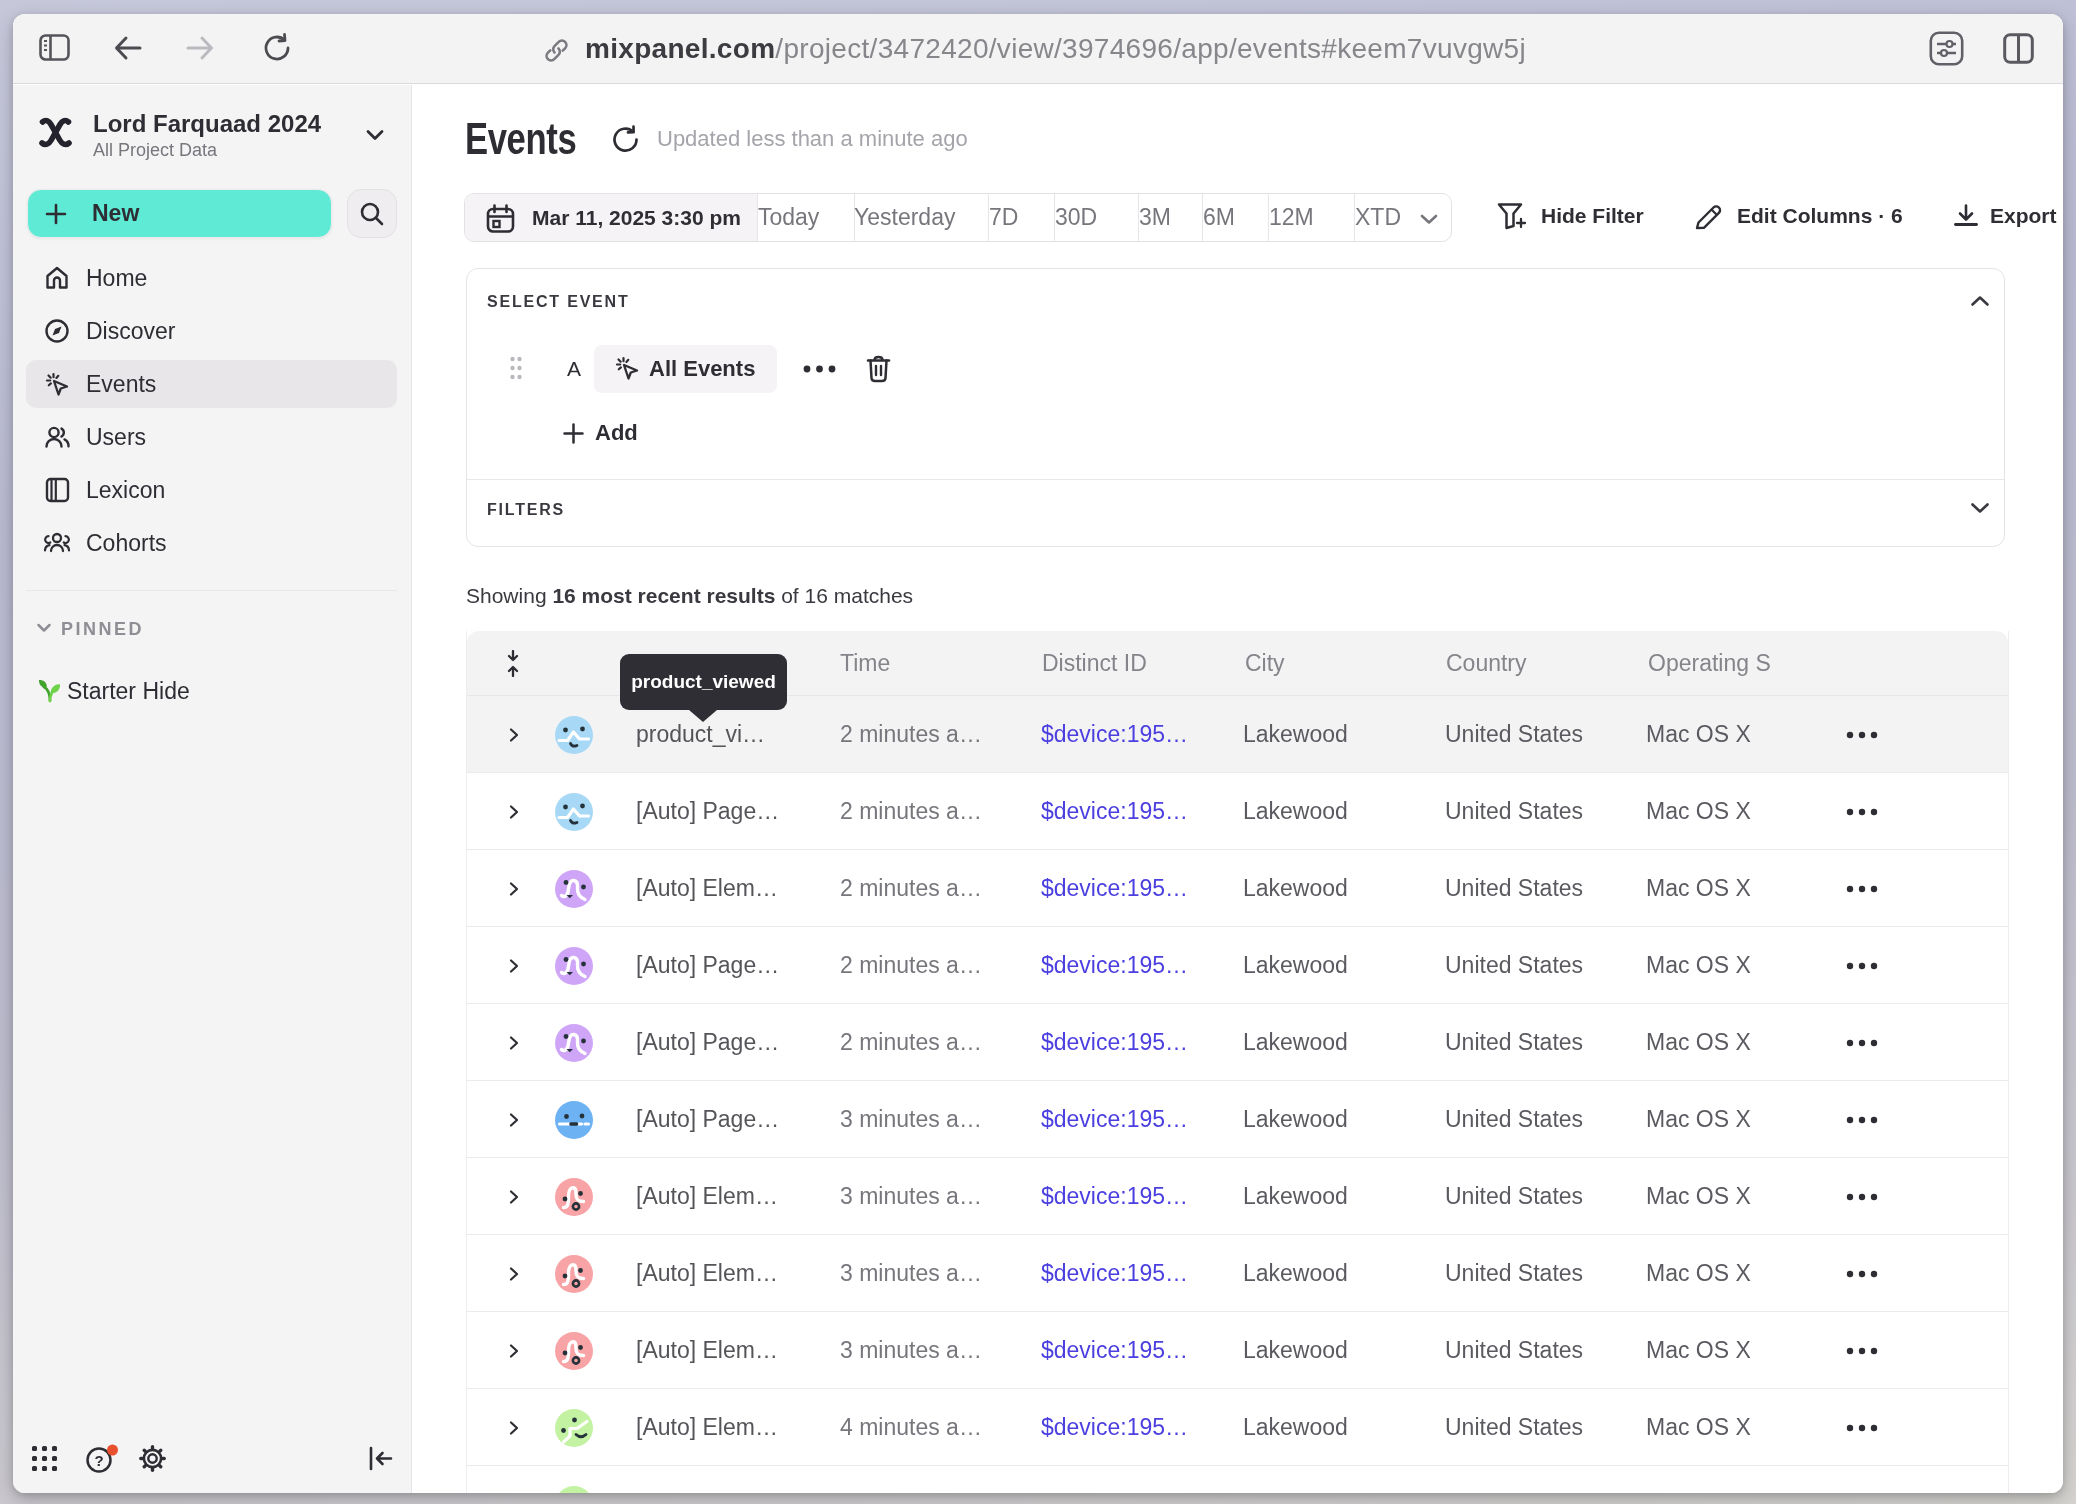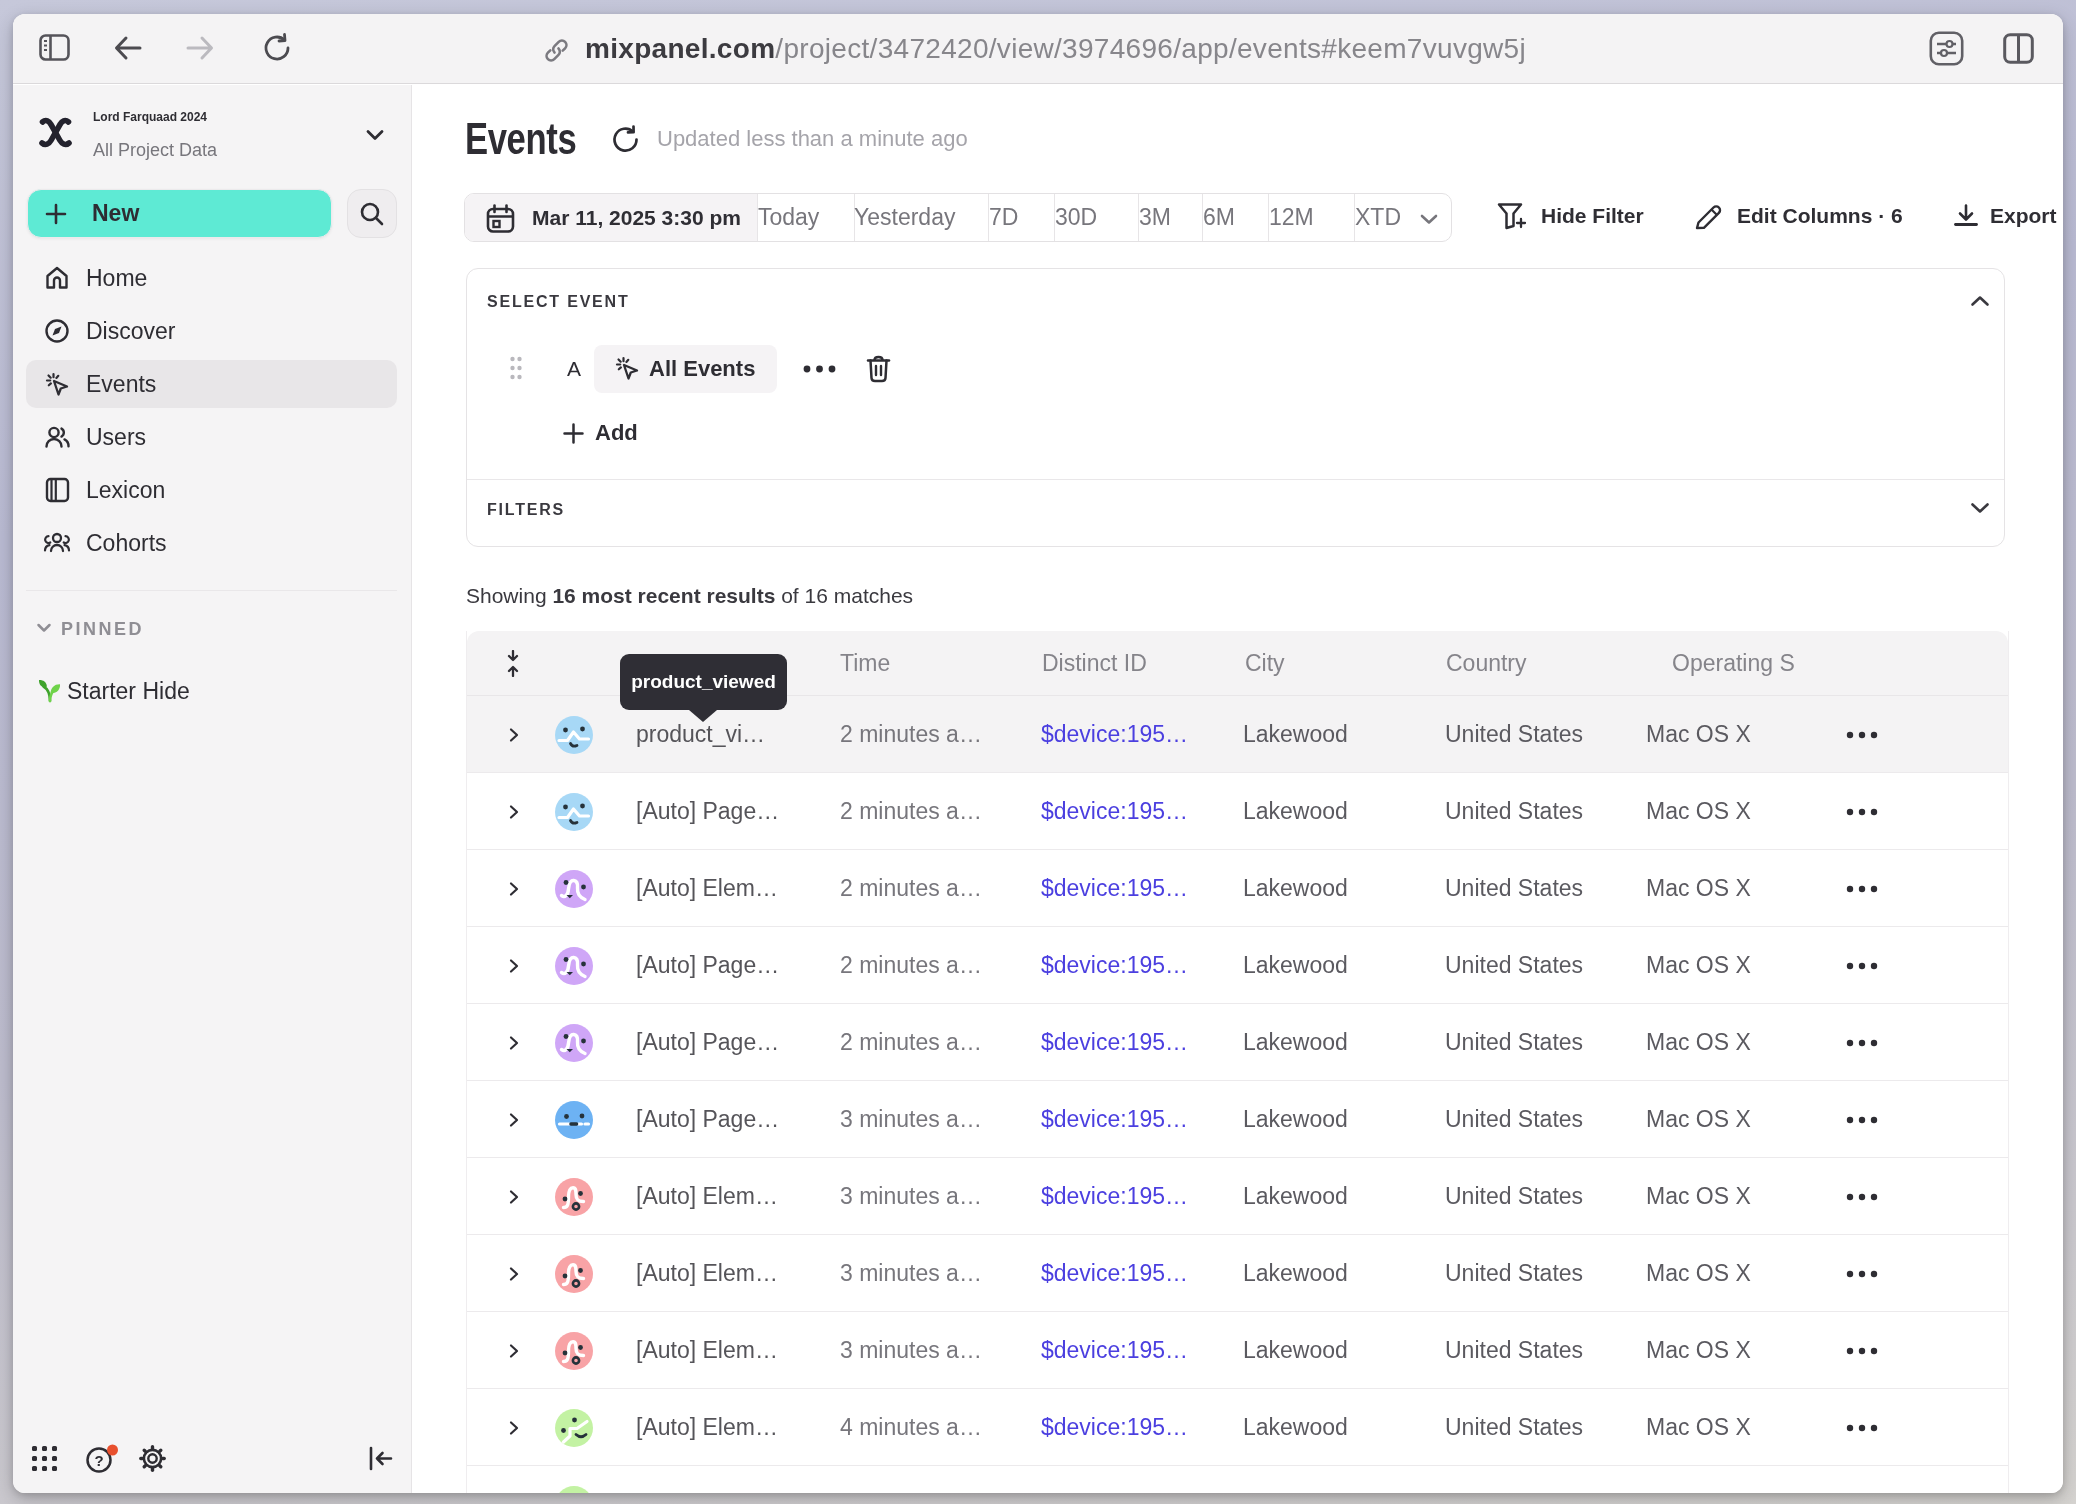--- a/index.html
+++ b/index.html
@@ -5,21 +5,21 @@
 * { margin:0; padding:0; box-sizing:border-box; }
 html,body { width:2076px; height:1504px; overflow:hidden; }
 body { background:linear-gradient(172deg,#c6c8da 0%,#b9bad2 30%,#bdbccd 60%,#cbc9ce 85%,#d5d3d0 100%); font-family:"Liberation Sans",sans-serif; }
 .win { position:absolute; left:13px; top:14px; width:2050px; height:1479px; background:#fff; border-radius:12px; overflow:hidden; box-shadow:0 6px 18px rgba(0,0,0,.22), 0 2px 6px rgba(0,0,0,.12); }
 
 .toolbar { position:absolute; left:0; top:0; width:100%; height:70px; background:#f4f3f4; border-bottom:1px solid #dbd9db; }
 .urltext { position:absolute; left:572px; top:0; height:65px; line-height:70px; font-size:28px; color:#87868b; letter-spacing:0.3px; }
 .urltext b { color:#3c3b40; font-weight:bold; }
 
 .sidebar { position:absolute; left:0; top:71px; width:399px; bottom:0; background:#f5f4f5; border-right:1px solid #e6e4e6; }
-.pname { position:absolute; left:80px; top:96px; font-size:12px; font-weight:bold; color:#2e2d33; }
+.pname { position:absolute; left:80px; top:96px; font-size:24px; font-weight:bold; color:#2e2d33; }
 .psub { position:absolute; left:80px; top:126px; font-size:18px; color:#77767c; }
 .newbtn { position:absolute; left:14px; top:175px; width:305px; height:49px; background:#5eead4; border:1px solid #eceaec; border-radius:14px; box-shadow:0 1px 3px rgba(0,0,0,.06); }
 .newbtn span { position:absolute; left:64px; top:0; line-height:47px; font-size:23px; font-weight:bold; color:#2e2d33; }
 .searchbtn { position:absolute; left:334px; top:175px; width:50px; height:49px; background:#efedef; border:1px solid #e3e1e3; border-radius:14px; }
 .navitem { position:absolute; left:73px; font-size:23px; color:#2e2d33; }
 .navsel { position:absolute; left:13px; top:346px; width:371px; height:48px; background:#e8e6e8; border-radius:10px; }
 .sdiv { position:absolute; left:13px; top:576px; width:371px; height:1px; background:#e9e7e9; }
 .pinned { position:absolute; left:48px; top:605px; font-size:18px; font-weight:bold; color:#8f8e94; letter-spacing:2.5px; }
 .sboard { position:absolute; left:54px; top:664px; font-size:23px; color:#2e2d33; }
 
@@ -118,21 +118,21 @@
   </div>
 
   <div class="showing">Showing <b>16 most recent results</b> of 16 matches</div>
 
   <div class="tbl">
     <div class="thead">
       <div class="th" style="left:373px;">Time</div>
       <div class="th" style="left:575px;">Distinct ID</div>
       <div class="th" style="left:778px;">City</div>
       <div class="th" style="left:979px;">Country</div>
-      <div class="th" style="left:1181px;margin-left:24px;">Operating S</div>
+      <div class="th" style="left:1181px;">Operating S</div>
     </div>
     <div class="row hov" style="top:64px;">
       <svg class="rchev" width="16" height="16" viewBox="0 0 16 16">
           <path d="M5 2.5 L11 8 L5 13.5" fill="none" stroke="#2e2d33" stroke-width="2.2" stroke-linecap="round" stroke-linejoin="round"></path>
         </svg>
         <svg class="av" width="40" height="40" viewBox="0 0 40 40">
           <circle cx="20" cy="20" r="19" fill="#a7d8f6"></circle>
           <path d="M5 25.5 L13.5 25.5 L19.5 17 L25.5 24 L34.5 24" fill="none" stroke="#fff" stroke-width="3.2" stroke-linecap="round" stroke-linejoin="round"></path>
           <circle cx="11.5" cy="15" r="2.4" fill="#26323a"></circle>
           <circle cx="28.5" cy="14" r="2.4" fill="#26323a"></circle>

